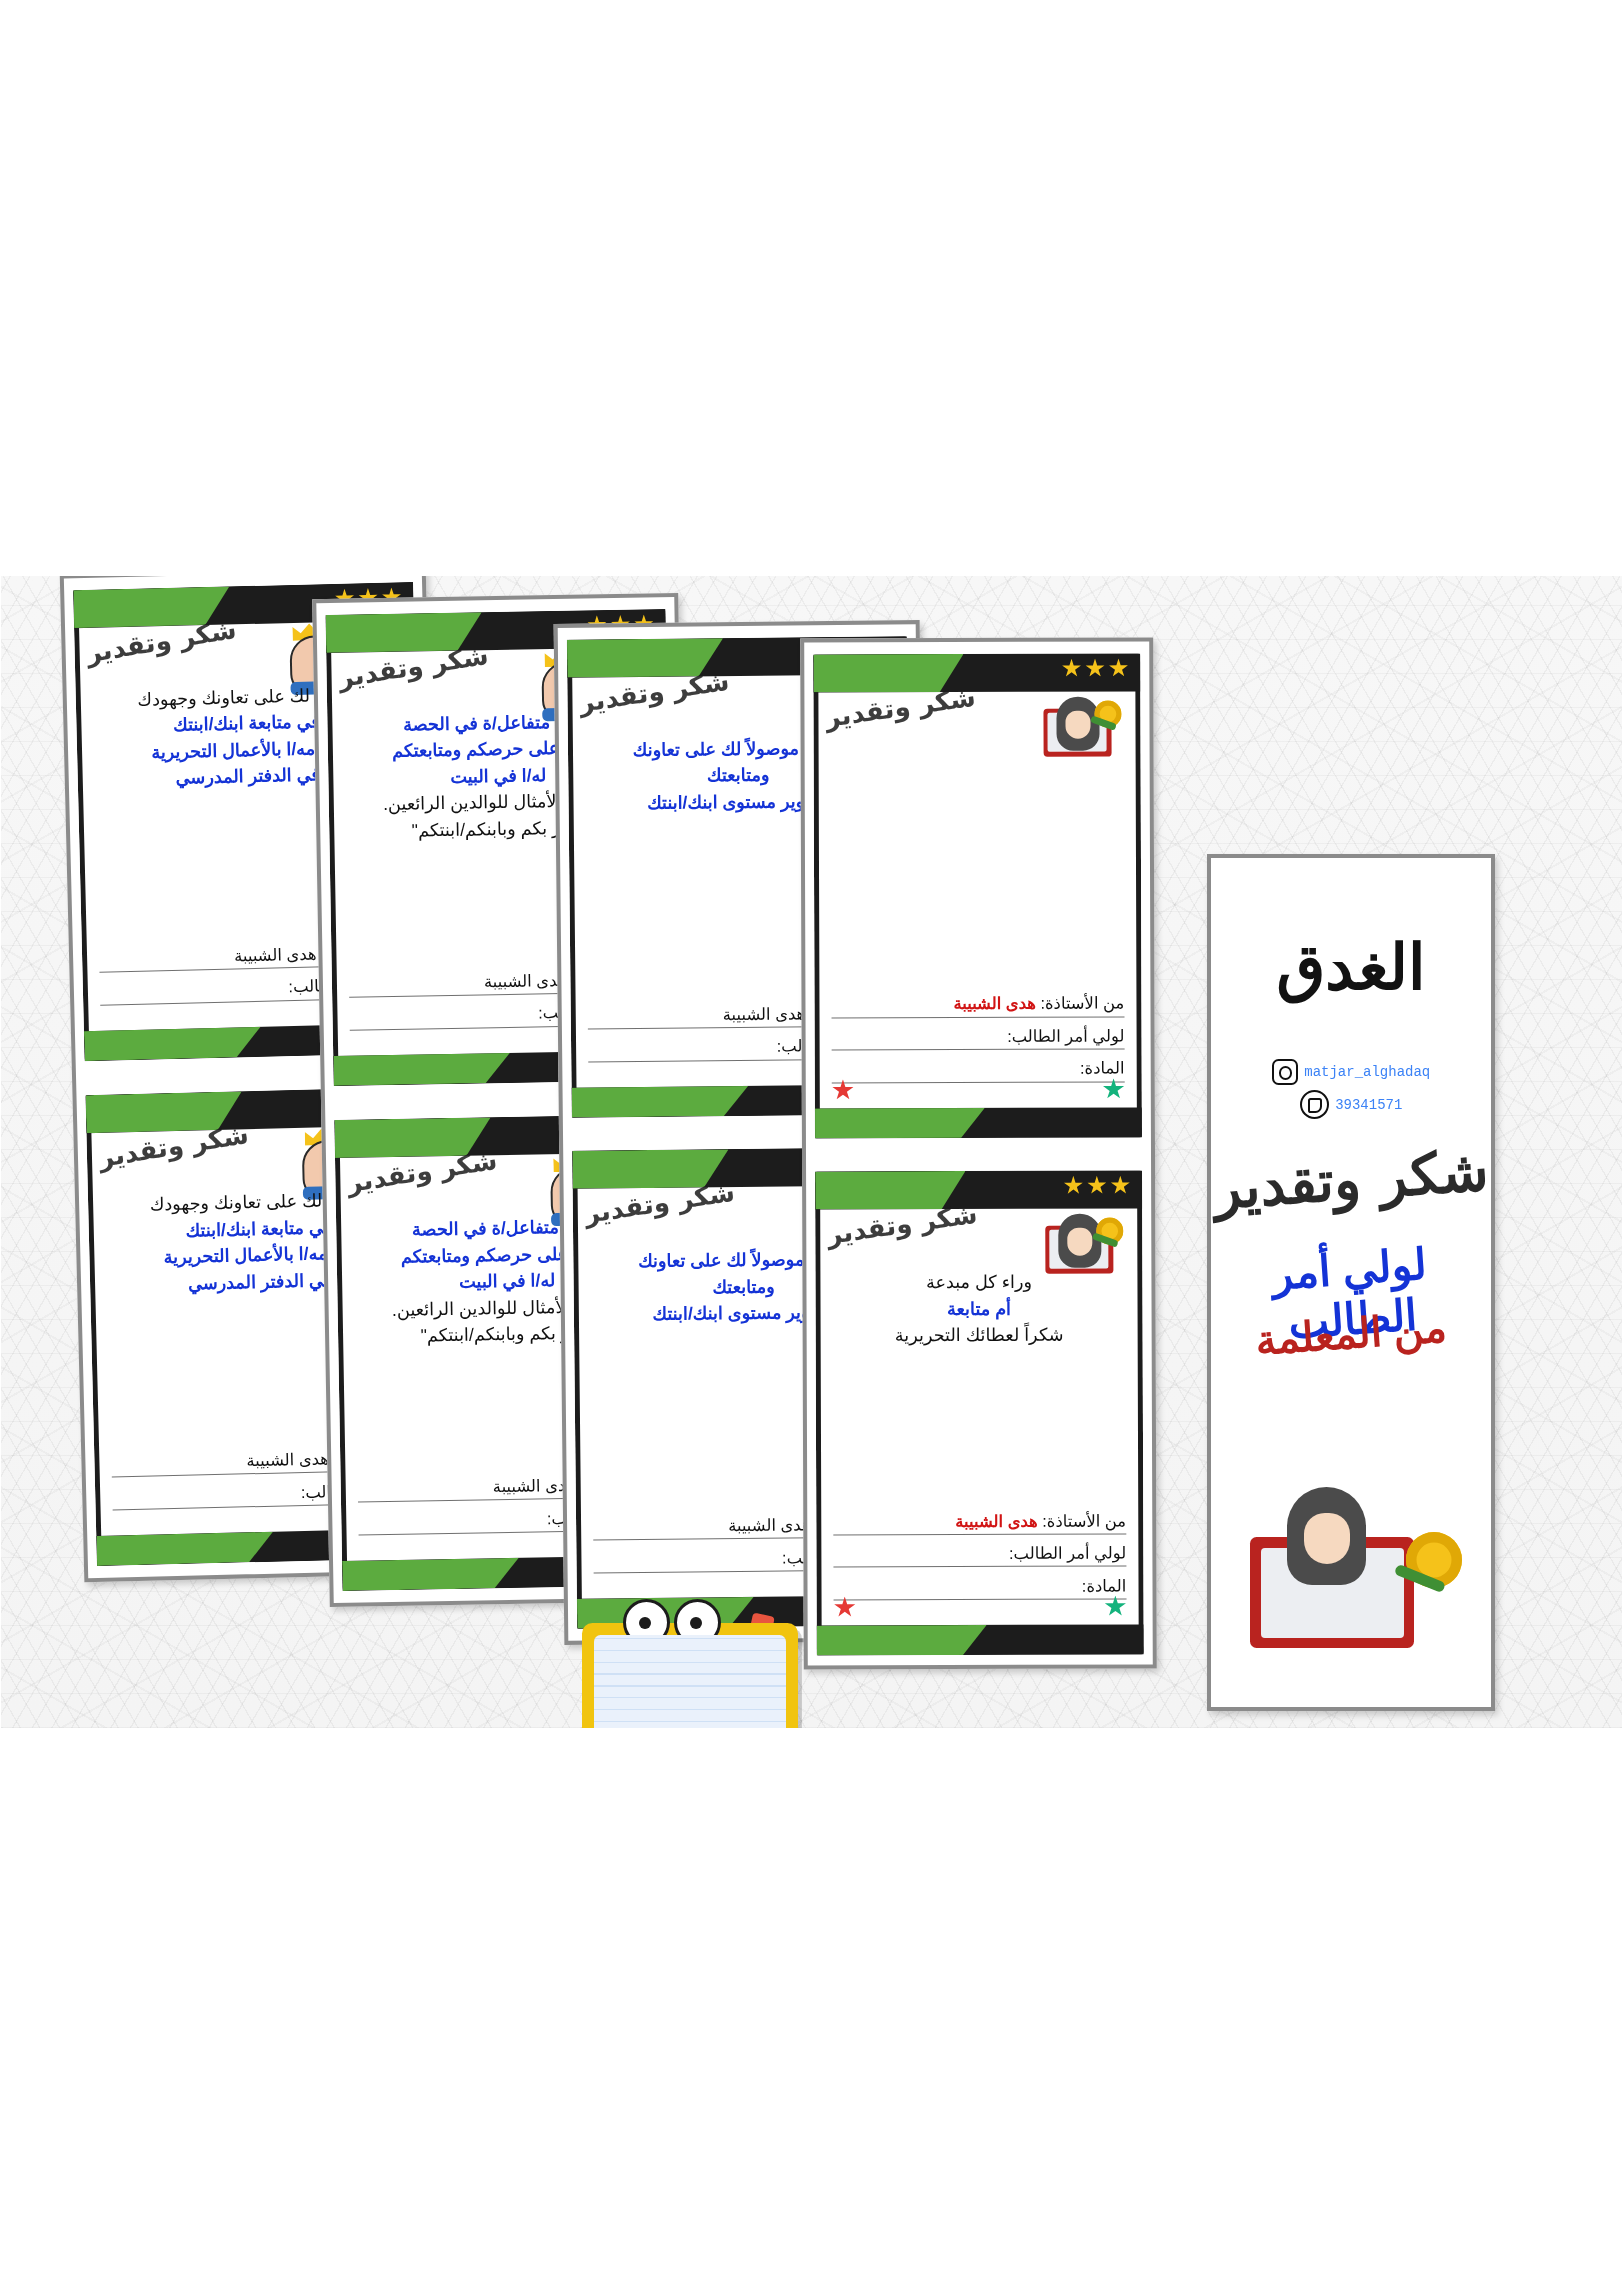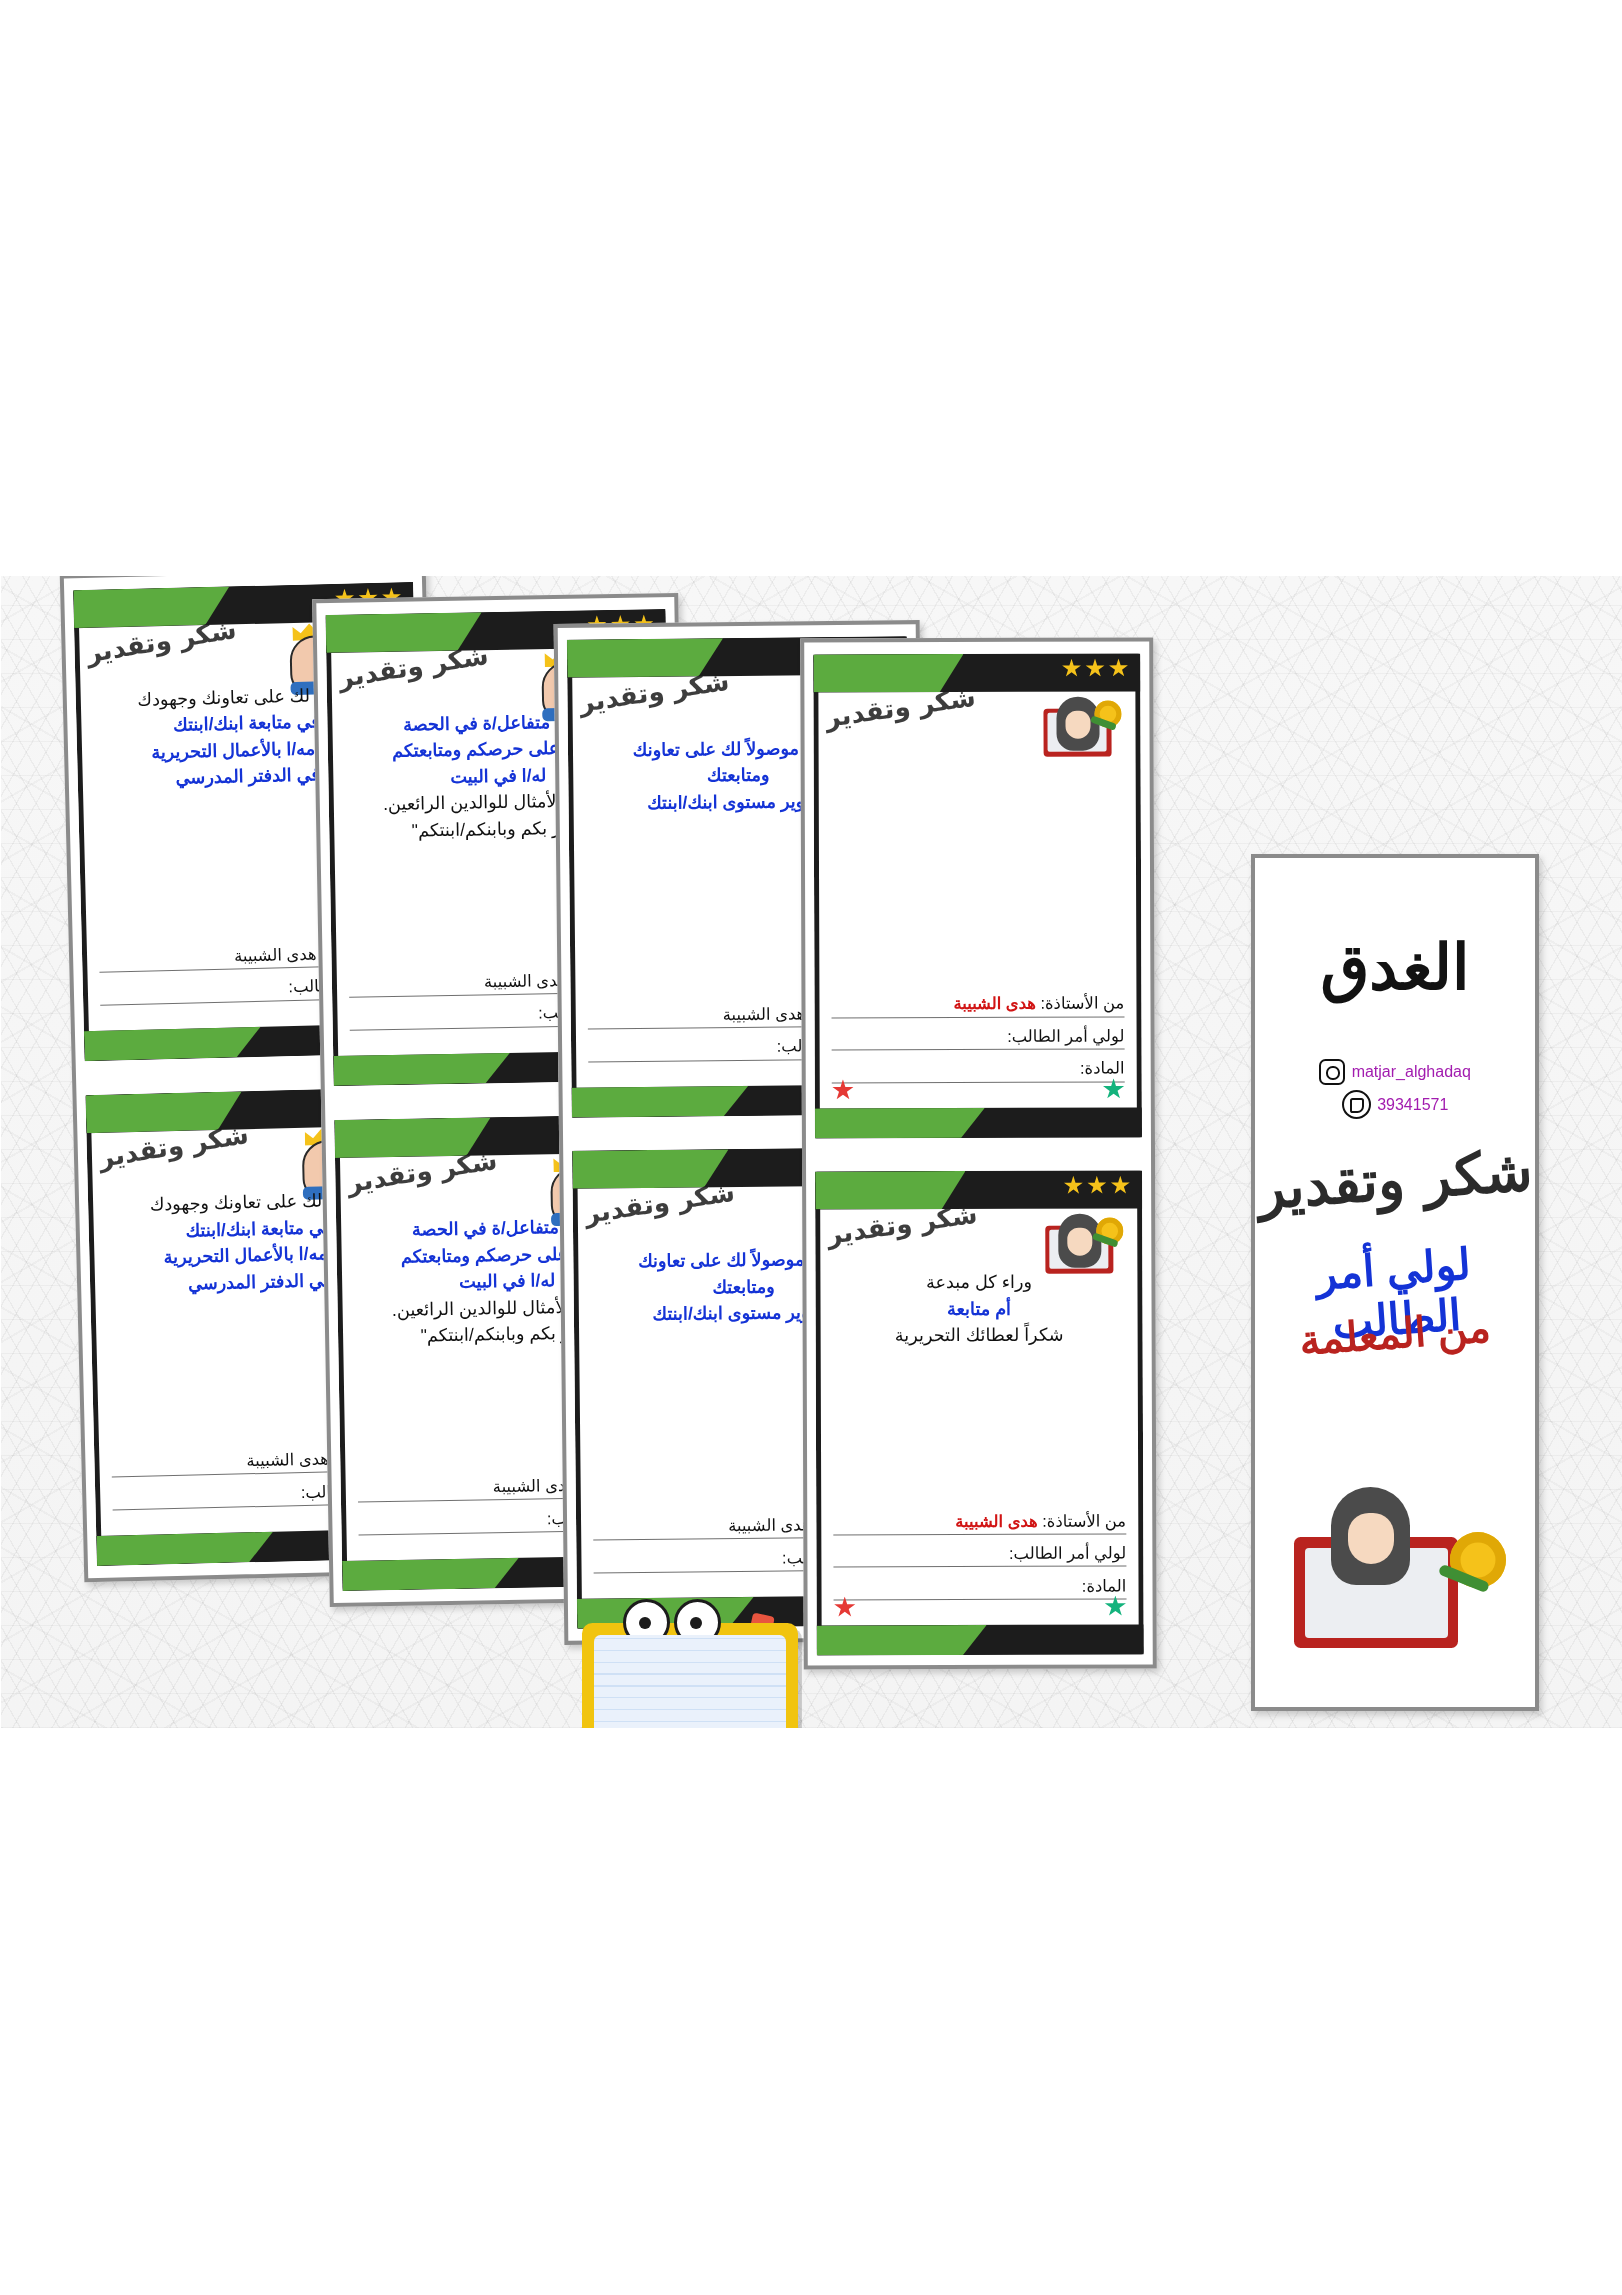--- a/index.html
+++ b/index.html
@@ -70,26 +70,26 @@
   .kid.two{right:60px;background:#f2c9ad;}
   .crown{position:absolute;top:-1.3px;width:51px;height:18.3px;background:#f5c21a;
          clip-path:polygon(0 100%,0 25%,16% 60%,33% 8%,50% 60%,67% 8%,84% 60%,100% 25%,100% 100%);}
   .crown.one{right:-0.7px;}
   .crown.two{right:60px;}
   .collar{position:absolute;bottom:0;width:56px;height:13px;background:#b9231f;border-radius:5.2px;}
   .collar.one{right:-2.6px;}
   .collar.two{right:58px;background:#2f6fbf;}
 
   
-  #cover{position:absolute;left:1207px;top:854px;width:288px;height:857px;margin-left:44px;}
+  #cover{position:absolute;left:1207px;top:854px;width:288px;height:857px;}
   #cover .logo{position:absolute;top:72px;left:0;right:0;text-align:center;
       font-size:63px;color:#121212;font-family:"DejaVu Serif", serif;font-weight:bold;}
   #cover .social{position:absolute;top:196px;left:0;right:0;text-align:center;direction:ltr;}
   #cover .social .line{display:flex;align-items:center;justify-content:center;gap:6.5px;margin:5.2px 0;}
-  #cover .social .txt{font-size:16px;color:#a21caf;font-family:Liberation Sans, sans-serif;}
+  #cover .social .txt{font-size:14px;color:#3b82f6;font-family:Liberation Mono, monospace;}
   .ig{width:22px;height:22px;border:2.6px solid #111;border-radius:6.5px;position:relative;}
   .ig:after{content:"";position:absolute;left:5.2px;top:5.2px;width:9.2px;height:9.2px;border:2.6px solid #111;border-radius:50%;}
   .wa{width:25px;height:25px;border:2.6px solid #111;border-radius:50%;position:relative;}
   .wa:after{content:"";position:absolute;left:5.9px;top:5.2px;width:10.5px;height:11.8px;border:2.6px solid #111;border-radius:2.6px 2.6px 6.5px 2.6px;}
   #cover .title1{position:absolute;top:288px;left:0;right:0;text-align:center;font-size:56px;
       color:#2b2b2b;font-family:"DejaVu Serif", serif;font-weight:bold;transform:rotate(-4deg);}
   #cover .title2{position:absolute;top:386px;left:0;right:0;text-align:center;font-size:43px;
       color:#1433d6;font-weight:bold;transform:rotate(-4deg);}
   #cover .title3{position:absolute;top:452px;left:0;right:0;text-align:center;font-size:41px;
       color:#b9231f;font-weight:bold;transform:rotate(-4deg);}

